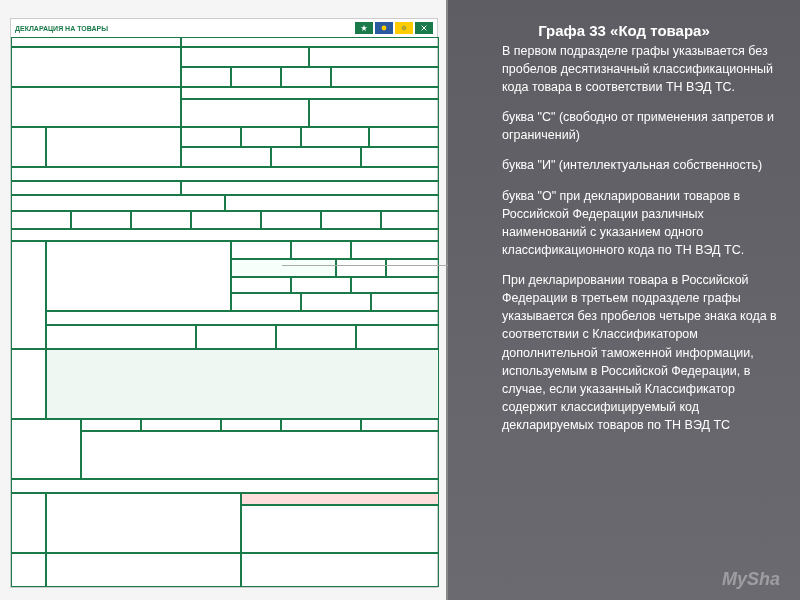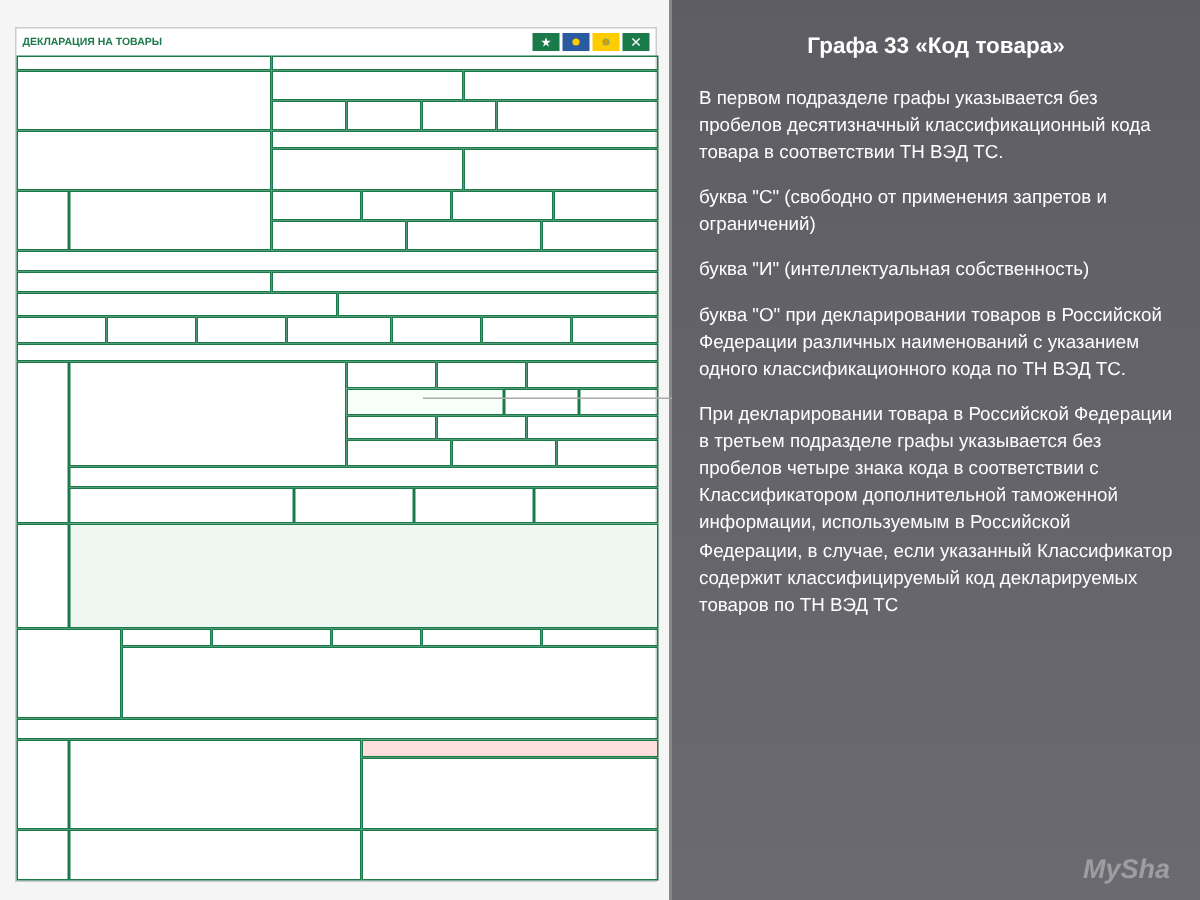--- a/index.html
+++ b/index.html
@@ -90,23 +90,22 @@
     padding: 20px 18px;
     color: #ffffff;
     font-size: 12.5px;
     line-height: 1.45;
     overflow: hidden;
   }
   .right-title {
     text-align: center;
     font-weight: bold;
     font-size: 15px;
-    margin-bottom: 14px;
-  }
-  .right-panel p { margin-bottom: 12px; }
+  }
+  .right-panel p { margin-bottom: 12px; margin-left: 36px; }
   .watermark {
     position: absolute;
     right: 20px;
     bottom: 8px;
     font-size: 18px;
     font-style: italic;
     color: rgba(255,255,255,0.35);
     font-weight: bold;
   }
 </style>

